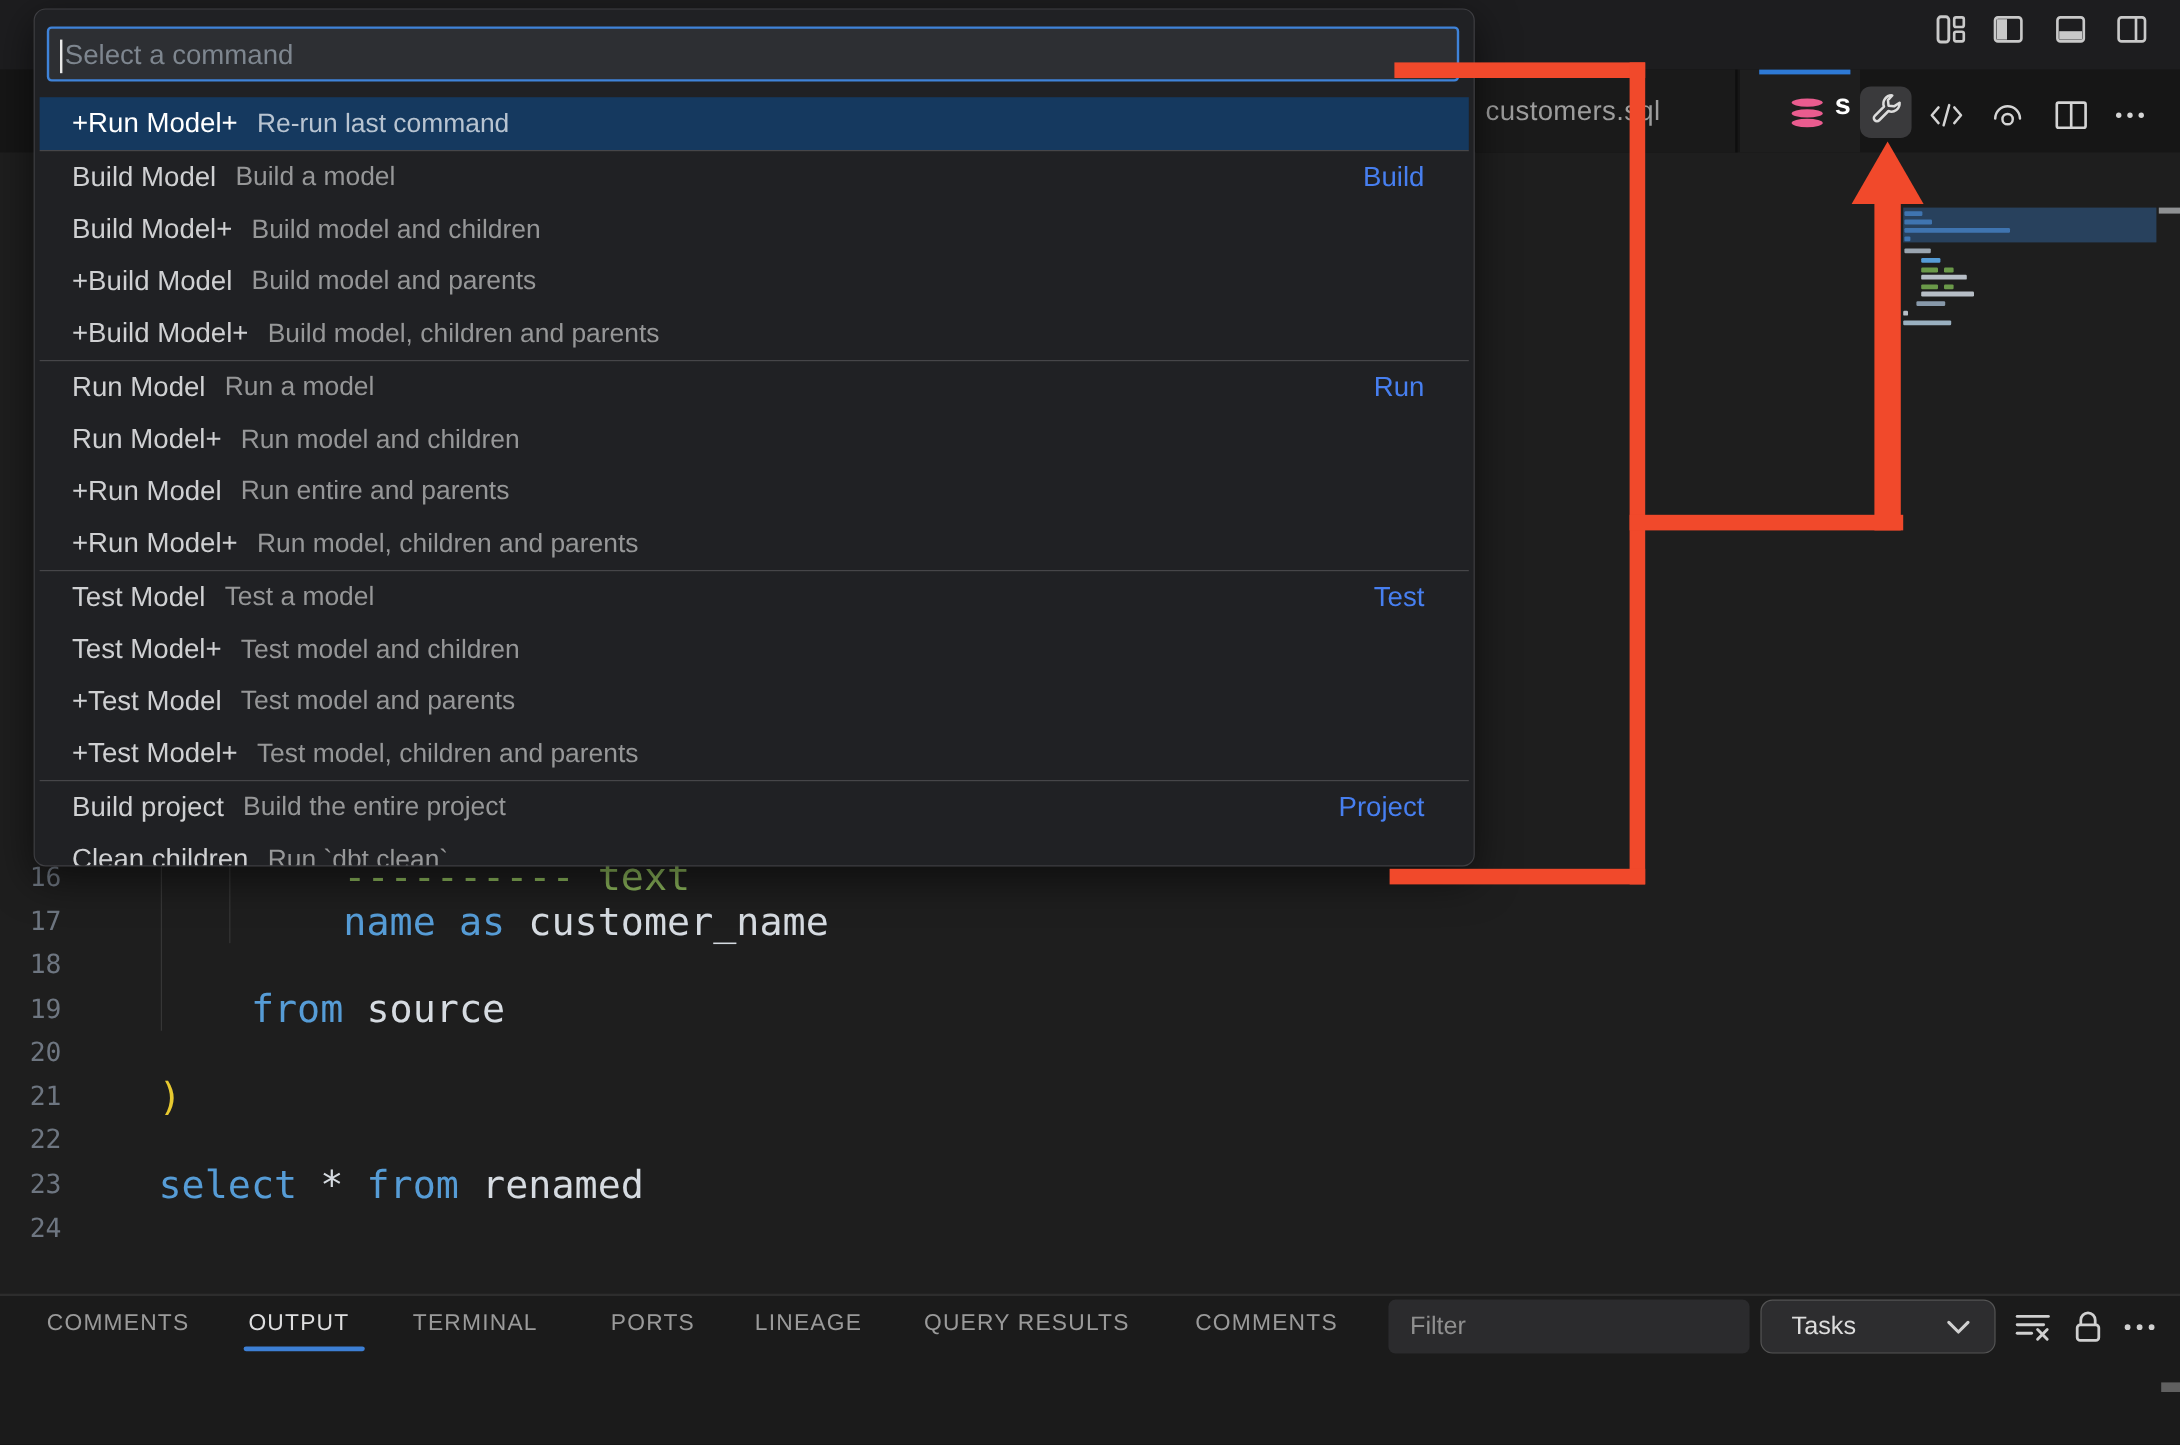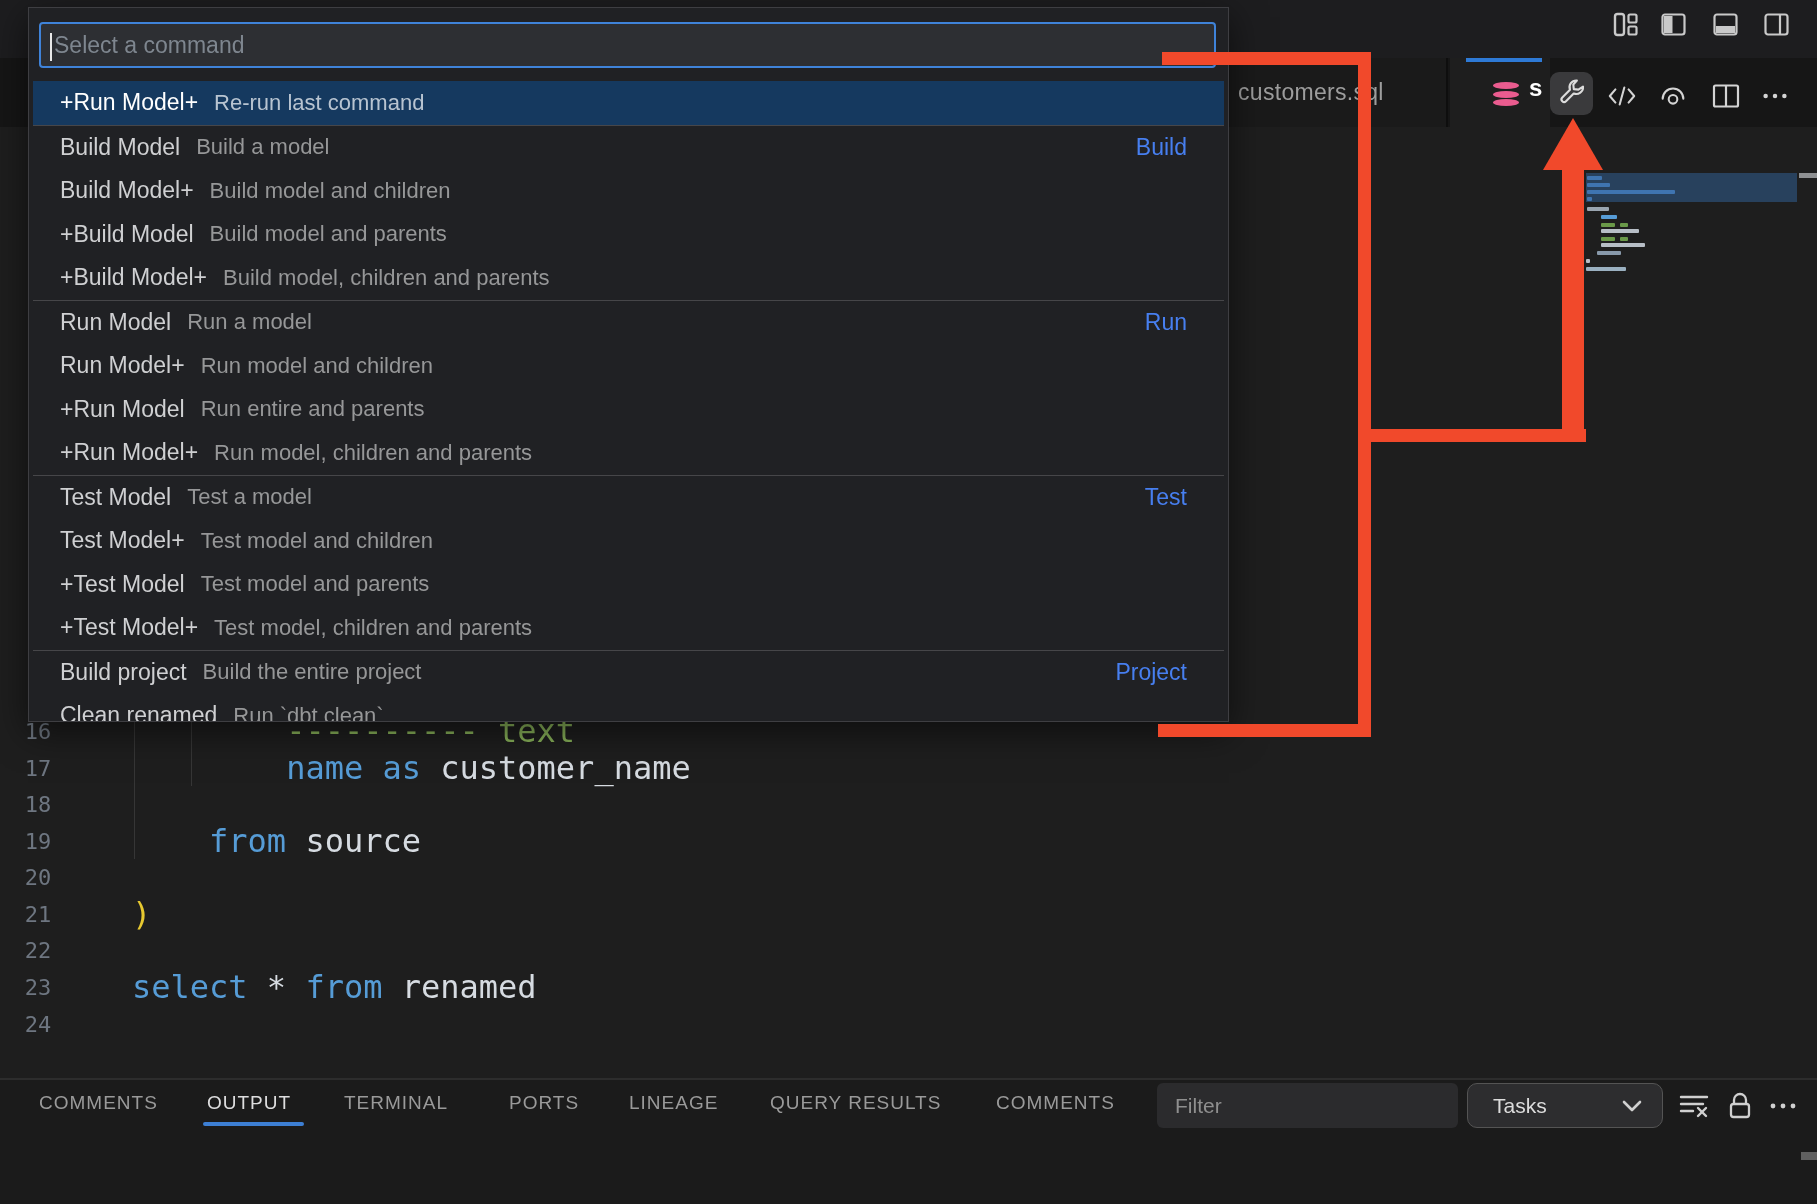--- a/index.html
+++ b/index.html
@@ -36,21 +36,21 @@
   .t-kw{color:#569cd6}.t-pl{color:#d6dbe1}.t-cmt{color:#8ab45a}.t-y{color:#e7c930}
   .iguide{width:1px;background:#363636;}
 
   
   .minimap{left:1586px;top:173px;width:211px;height:240px;}
   .mm-hl{position:absolute;left:0;top:0;width:211px;height:29px;background:#28415d;}
   .mm-bar{position:absolute;height:4px;border-radius:1px;}
 
   
   .palette{left:28px;top:7px;width:1201px;height:715px;background:#202124;border:1px solid #3e3e42;
-           border-radius:0;box-sizing:border-box;overflow:hidden;box-shadow:0 10px 34px rgba(0,0,0,.55);}
+           border-radius:10px;box-sizing:border-box;overflow:hidden;box-shadow:0 10px 34px rgba(0,0,0,.55);}
   .pinput{position:absolute;left:10px;top:14px;width:1177px;height:46px;background:#2d2f33;
           border:2px solid #3f83d9;border-radius:4px;box-sizing:border-box;}
   .pinput input{width:100%;height:100%;background:transparent;border:none;outline:none;
                 color:#d8d8d8;font-size:23px;padding:0 0 0 13px;font-family:"Liberation Sans",sans-serif;}
   .pinput input::placeholder{color:#7e868f;opacity:1;}
   .caret{position:absolute;left:9px;top:9px;width:2px;height:28px;background:#e8e8e8;}
   .plist{position:absolute;left:4px;top:73px;right:4px;}
   .prow{position:relative;display:flex;align-items:center;height:43.5px;padding:0 37px 0 27px;}
   .prow .lbl{font-size:23px;color:#cfd0d2;white-space:pre;}
   .prow .dsc{font-size:22px;color:#969798;margin-left:16px;white-space:pre;}
@@ -325,21 +325,21 @@
         <span class="lbl">+Test Model+</span>
           <span class="dsc">Test model, children and parents</span>
       </div>
       <div class="psep"></div>
       <div class="prow">
         <span class="lbl">Build project</span>
           <span class="dsc">Build the entire project</span>
         <span class="bdg">Project</span>
       </div>
       <div class="prow">
-        <span class="lbl">Clean renamed</span>
+        <span class="lbl">Clean children</span>
           <span class="dsc">Run `dbt clean`</span>
       </div>
     </div>
   </div>
 
   <div>
     <div class="abs red" style="left:1162px;top:52px;width:209px;height:13px;"></div>
     <div class="abs red" style="left:1358px;top:52px;width:13px;height:685px;"></div>
     <div class="abs red" style="left:1158px;top:724px;width:213px;height:13px;"></div>
     <div class="abs red" style="left:1358px;top:429px;width:228px;height:13px;"></div>

